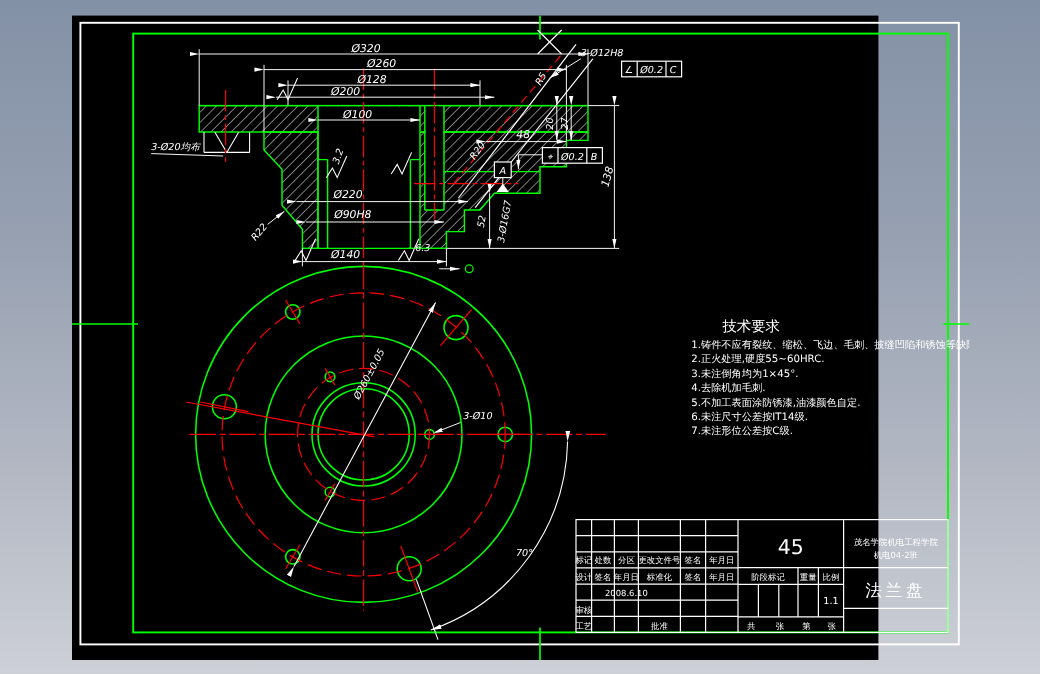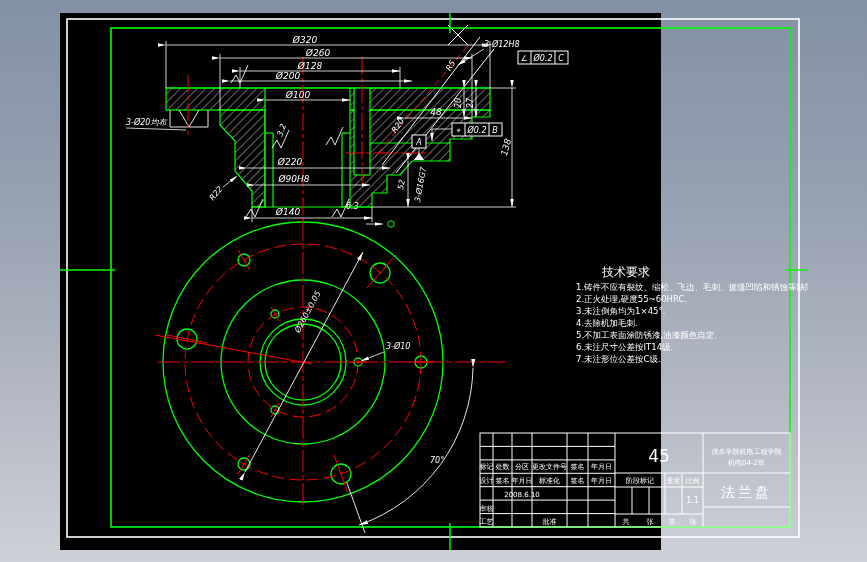--- a/index.html
+++ b/index.html
@@ -1,21 +1,21 @@
 <!DOCTYPE html>
 <html><head>
 <meta charset="utf-8">
 <style>
   html,body{margin:0;padding:0;}
   .stage{
     position:relative;width:867px;height:562px;overflow:hidden;
     background:linear-gradient(180deg,#8391a6 0%,#96a0b1 35%,#b3b8c3 70%,#cdd0d7 100%);
     font-family:"DejaVu Sans",sans-serif;
   }
-  .canvas{position:absolute;left:60px;top:13px;width:601px;height:537px;background:#000;}
+  .canvas{position:absolute;left:60px;top:13px;width:672px;height:537px;background:#000;}
   svg text{fill:#fff;font-family:"DejaVu Sans",sans-serif;}
   .dim{font-size:9px;font-style:italic;}
   .dimS{font-size:8px;font-style:italic;}
   .note{font-size:8.5px;}
   .tb{font-size:7px;}
   .g{stroke:#00ff00;}
   .w{stroke:#ffffff;}
   .r{stroke:#ff0000;}
 </style>
 </head>

